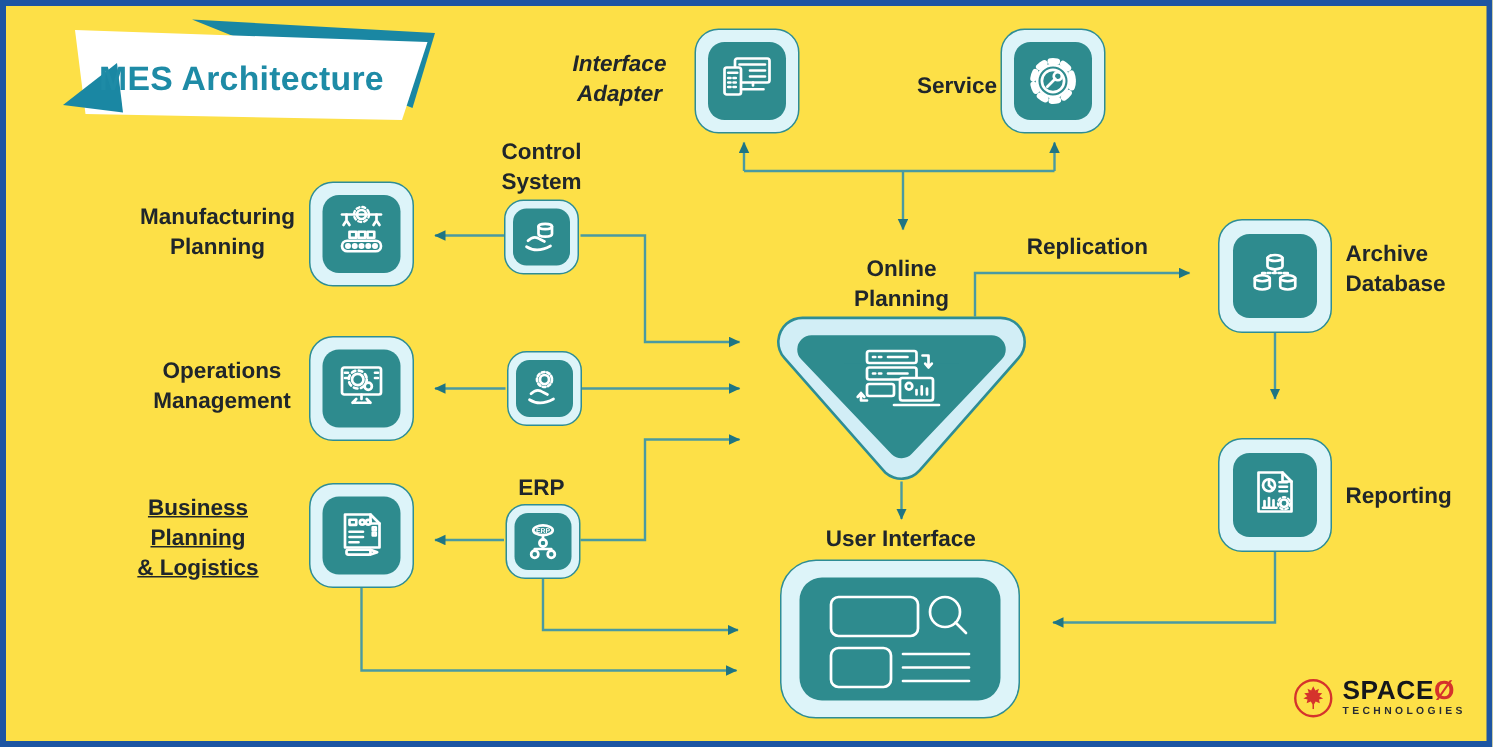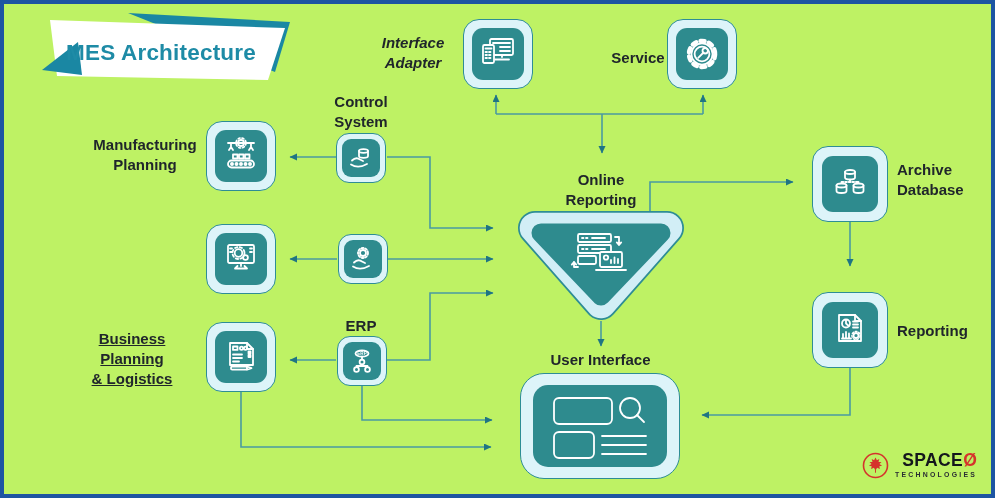--- a/index.html
+++ b/index.html
@@ -1,17 +1,17 @@
 <!DOCTYPE html>
 <html><head>
 <meta charset="utf-8">
 <style>
   html,body{margin:0;padding:0;background:#ffffff;}
   .frame{
-    position:relative;width:995px;height:498px;background:#bef264;
+    position:relative;width:995px;height:498px;background:#fde047;
     box-shadow:inset 0 0 0 4px #1d55a2;overflow:hidden;
     font-family:"Liberation Sans","DejaVu Sans",sans-serif;
   }
   .layer{position:absolute;left:0;top:0;}
   .box{position:absolute;background:#ddf4f9;border:1.5px solid #2e8d95;
        display:flex;align-items:center;justify-content:center;box-sizing:border-box;}
   .box-lg{width:70px;height:70px;border-radius:16px;}
   .box-sm{width:50px;height:50px;border-radius:13px;}
   .box-ui{width:160px;height:106px;border-radius:24px;}
   .inner{background:#2e8b8e;display:flex;align-items:center;justify-content:center;}
@@ -19,21 +19,21 @@
   .box-sm .inner{width:38px;height:38px;border-radius:9px;}
   .box-ui .inner{width:134px;height:82px;border-radius:15px;}
   .lbl{position:absolute;color:#20262b;font-weight:600;font-size:15px;line-height:1.33;
        white-space:pre-line;text-align:center;}
   .lbl.left{text-align:left;}
   .banner{position:absolute;left:28px;top:10px;width:270px;height:90px;}
   .banner h1{position:absolute;left:32px;top:30px;width:202px;margin:0;text-align:center;
        font-size:22.5px;font-weight:800;color:#1e8ba6;letter-spacing:.2px;}
   .logo{position:absolute;left:862px;top:452px;display:flex;align-items:center;gap:6px;}
   .logo .txt{display:flex;flex-direction:column;line-height:1;}
-  .brand{font-size:17.5px;font-weight:800;color:#14171c;letter-spacing:.4px;text-align:right;}
+  .brand{font-size:17.5px;font-weight:800;color:#14171c;letter-spacing:.4px;}
   .brand .o{color:#d5332c;}
   .sub{font-size:6.9px;font-weight:700;color:#2a2d33;letter-spacing:2.25px;margin-top:2px;}
   svg .wicon{stroke:#fff;stroke-width:1.8;fill:none;stroke-linecap:round;stroke-linejoin:round;}
 </style>
 </head>
 <body>
 
 <div class="frame">
 
   <svg class="layer" width="995" height="498" viewBox="0 0 995 498">
@@ -181,20 +181,22 @@
         <rect x="7" y="6" width="26" height="18" rx="1.5"></rect>
         <path d="M9,9.5 h2 M9,13 h2 M29,9.5 h2 M29,13 h2"></path>
         <circle cx="17.5" cy="14" r="3.8"></circle>
         <circle cx="17.5" cy="14" r="6" stroke-dasharray="2.4 2.4"></circle>
         <circle cx="24.5" cy="18.5" r="2.4"></circle>
         <path d="M20,24 V27 M14,29.5 H26 M16.5,27 L14,29.5 M23.5,27 L26,29.5"></path>
       </g>
     </svg>
       </div>
   </div>
+  <div class="lbl" style="left:78px;top:238px;width:140px;">Operations
+Management</div>
 
   <div class="box box-sm" style="left:337px;top:336px;">
     <div class="inner">
         <svg width="30" height="30" viewBox="0 0 30 30">
       <g class="wicon" stroke-width="1.4">
         <ellipse cx="15" cy="7.5" rx="6.5" ry="3.2"></ellipse>
         <circle cx="15" cy="16" r="2.4"></circle>
         <circle cx="9.5" cy="23.5" r="2.4"></circle>
         <circle cx="20.5" cy="23.5" r="2.4"></circle>
         <path d="M15,10.7 V13.6 M15,18.4 V20 M9.5,20 H20.5 M9.5,20 V21.1 M20.5,20 V21.1"></path>
@@ -221,22 +223,23 @@
         <path d="M26,29.5 l4.5,1.6 l-4.5,1.6"></path>
       </g>
     </svg>
       </div>
   </div>
   <div class="lbl" style="left:70px;top:329px;width:124px;text-decoration:underline;">Business
 Planning
 &amp; Logistics</div>
 
   <div class="lbl" style="left:541px;top:170px;width:120px;">Online
-Reporting</div>
-
+Planning</div>
+
+  <div class="lbl" style="left:665px;top:155px;width:120px;">Replication</div>
 
   <div class="box box-lg" style="left:812px;top:146px;width:76px;height:76px;">
     <div class="inner" style="width:56px;height:56px;">
         <svg width="40" height="40" viewBox="0 0 40 40">
       <g class="wicon" stroke-width="1.6">
         <ellipse cx="20" cy="8" rx="5" ry="2"></ellipse>
         <path d="M15,8 V13.5 M25,8 V13.5 M15,13.5 a5,2 0 0 0 10,0"></path>
         <ellipse cx="11.5" cy="21.5" rx="5" ry="2"></ellipse>
         <path d="M6.5,21.5 V27 M16.5,21.5 V27 M6.5,27 a5,2 0 0 0 10,0"></path>
         <ellipse cx="28.5" cy="21.5" rx="5" ry="2"></ellipse>

